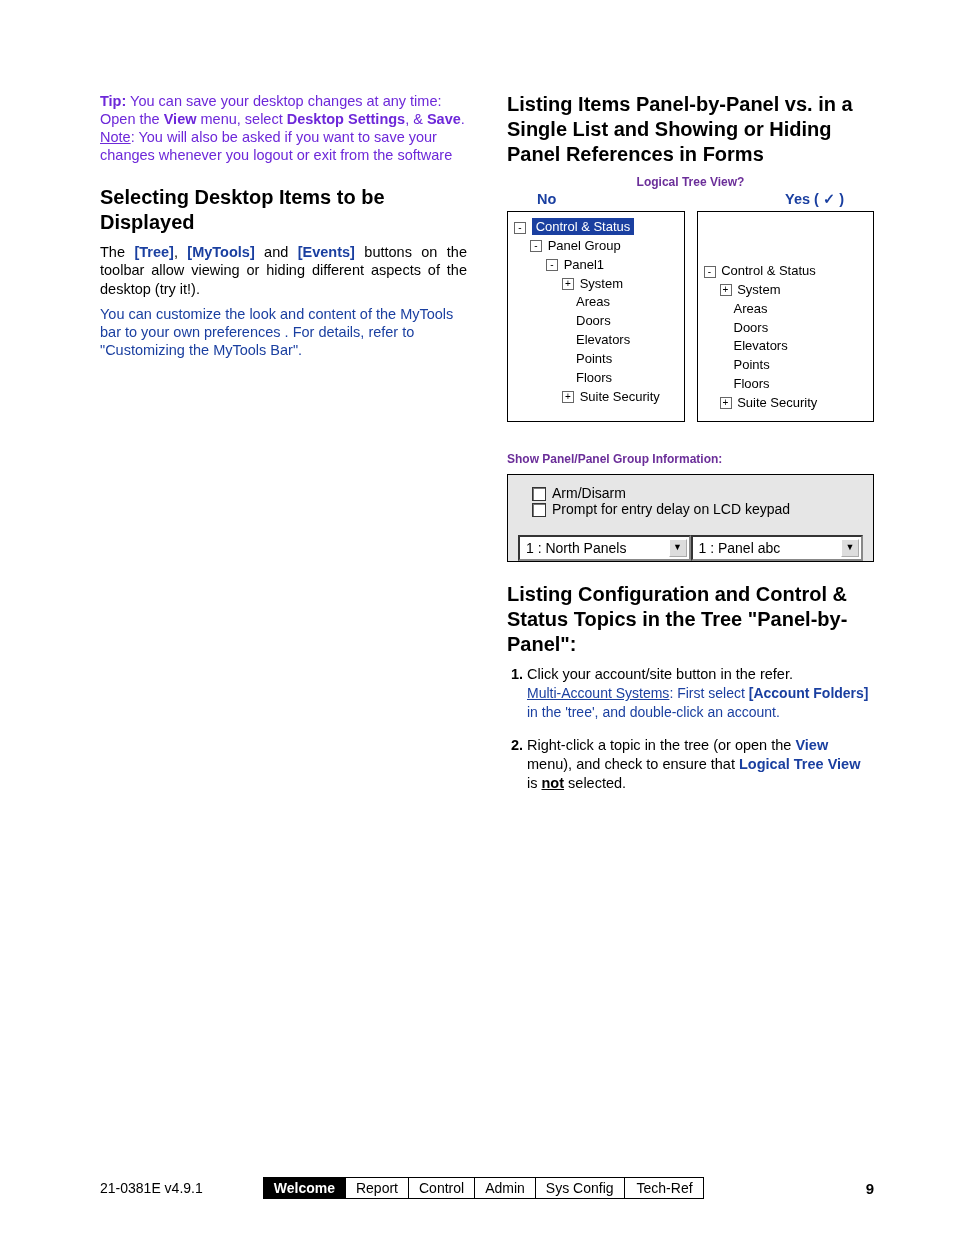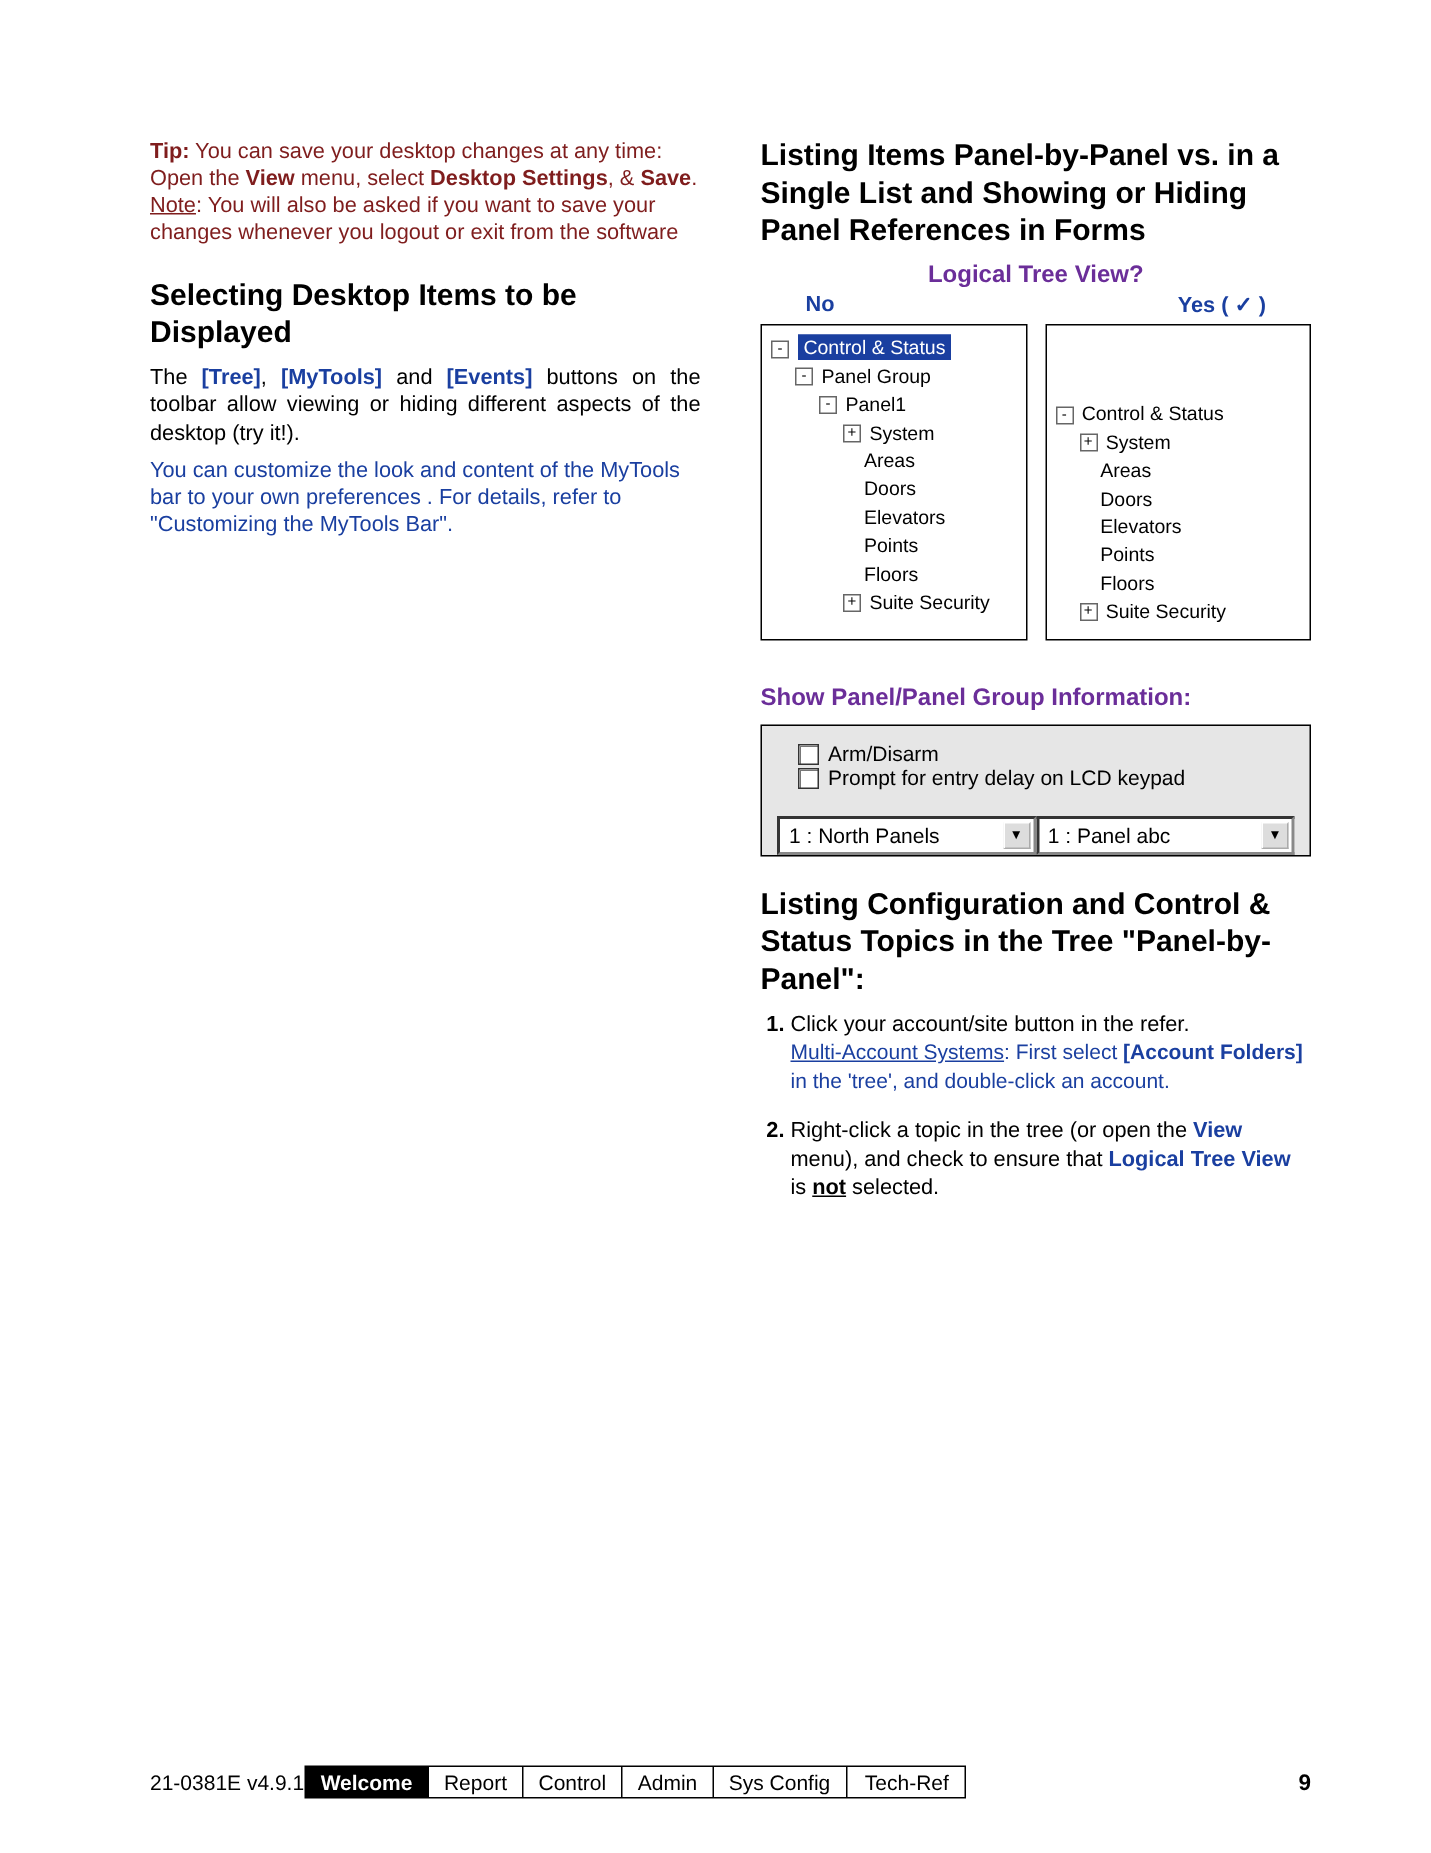--- a/index.html
+++ b/index.html
@@ -14,28 +14,28 @@
     height: 1235px;
     position: relative;
     box-sizing: border-box;
     padding: 92px 80px 0 100px;
   }
   .cols {
     display: flex;
     gap: 40px;
   }
   .col { flex: 1 1 0; }
-  .tip { color: #7f1d1d; line-height: 1.25; margin-bottom: 20px; }
+  .tip { color: #6d28d9; line-height: 1.25; margin-bottom: 20px; }
   .tip b { font-weight: bold; }
   h3.sec { font-size: 20px; font-weight: bold; margin: 0 0 8px 0; line-height: 1.25; }
   p.body { margin: 0 0 6px 0; line-height: 1.3; text-align: justify; }
   .bluep { color: #1a3fa0; line-height: 1.25; }
   .link { color: #1a3fa0; font-weight: bold; }
   .und { text-decoration: underline; }
-  .purple { color: #6b2e99; font-weight: bold; font-size: 16px; text-align: center; }
+  .purple { color: #6b2e99; font-weight: bold; font-size: 12px; text-align: center; }
   .treewrap { display: flex; gap: 12px; margin-top: 4px; }
   .treebox {
     border: 1px solid #000;
     flex: 1;
     padding: 6px 6px 8px 6px;
     font-size: 13px;
     line-height: 1.45;
   }
   .treehdr { display: flex; justify-content: space-between; padding: 0 30px; color: #1a3fa0; font-weight: bold; margin-top: 2px; }
   .ti { white-space: nowrap; }
@@ -74,21 +74,21 @@
   .subblue { color: #1a3fa0; font-size: 14px; line-height: 1.25; }
   .footer {
     position: absolute;
     bottom: 36px;
     left: 100px;
     right: 80px;
     display: flex;
     align-items: center;
     font-size: 14px;
   }
-  .docid { flex: 0 0 auto; }
+  .docid { flex: 0 0 auto; margin-right: 60px; }
   .tabs { display: flex; border: 1px solid #000; }
   .tab { padding: 2px 10px; border-right: 1px solid #000; }
   .tab:last-child { border-right: 0; padding-left: 12px; }
   .tab.active { background: #000; color: #fff; font-weight: bold; }
   .pgnum { margin-left: auto; font-weight: bold; font-size: 15px; }
 </style>
 </head>
 <body>
 
 <div class="page">

